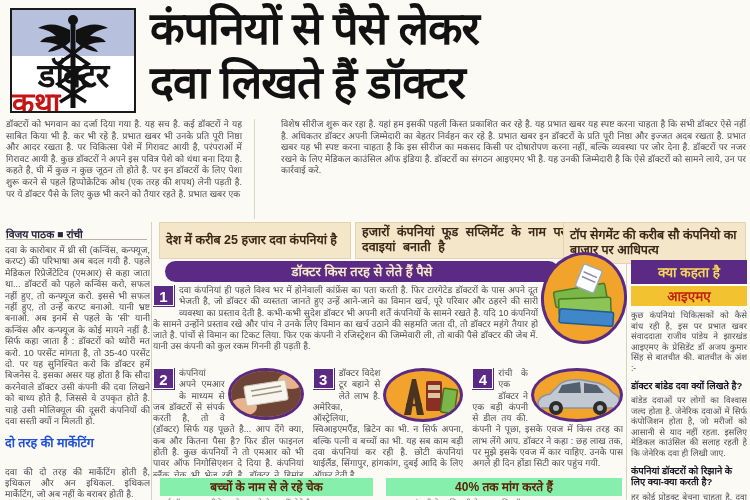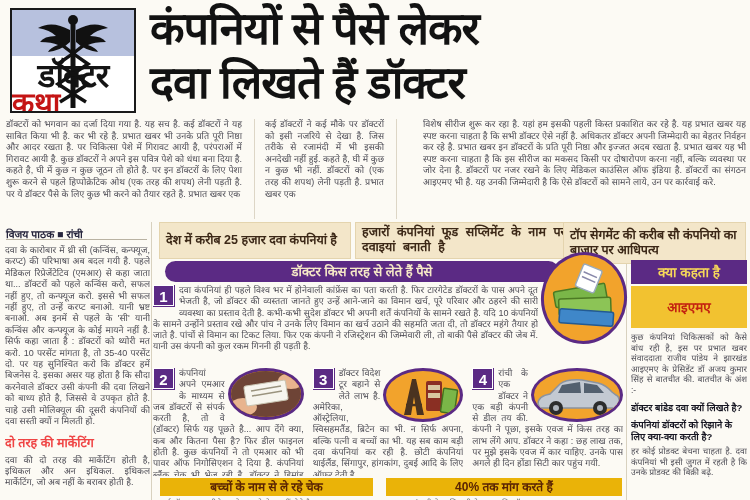--- a/index.html
+++ b/index.html
@@ -33,21 +33,21 @@
   .intro p { font-size:9px; line-height:11.6px; text-align:justify; color:#4d4c55; }
   .icol1 { width:236px; flex:none; }
   .icol2 { width:130px; flex:none; border-left:1px solid #ddd6c6; padding-left:10px; }
   .icol3 { flex:1; border-left:1px solid #ddd6c6; padding-left:26px; }
   
   .byline { position:absolute; left:6px; top:227px; width:144px;
             font-size:10.5px; font-weight:700; color:#26253d; }
   .byline-rule { position:absolute; left:6px; top:239px; width:141px; height:1px; background:#b9b2a2; }
   .sidebar { position:absolute; left:5px; top:245px; width:145px; height:255px; overflow:hidden; }
   .sidebar p { font-size:9px; line-height:11.4px; text-align:justify; color:#4d4c55; }
-  .sidebar h3 { font-size:12.5px; font-weight:800; color:#ef4444; margin:6px 0 4px 0; }
+  .sidebar h3 { font-size:12.5px; font-weight:800; color:#1d4ed8; margin:6px 0 16px 0; }
   .vdiv1 { position:absolute; left:151px; top:222px; width:1px; height:278px; background:#d8d1bf; }
   .vdiv2 { position:absolute; left:626px; top:258px; width:1px; height:242px; background:#d8d1bf; }
   
   .hibox { position:absolute; top:222px; height:37px; background:#f3e6c9;
            border:1px solid #e4d4ae; padding:3px 6px;
            font-size:12.5px; line-height:15px; font-weight:700; color:#3c2817;
            display:flex; align-items:center; }
   .hibox1 { left:159px; width:192px; }
   .hibox2 { left:355px; width:240px;font-family:Liberation Mono, monospace; }
   .hibox3 { left:563px; top:222px; height:42px; width:183px; }
@@ -67,33 +67,33 @@
   .item1 p, .itemcol p { font-size:9px; line-height:11.3px; text-align:justify; color:#4d4c55; }
   
   .row2 { position:absolute; left:153px; top:368px; width:470px; height:108px;
           display:flex; gap:9px; overflow:hidden; }
   .itemcol { flex:1; overflow:hidden; }
   .itemcol .oval { float:right; margin:0 0 2px 3px; }
   .ov2 { width:76px; height:52px; }
   .ov3 { width:80px; height:54px; }
   .ov4 { width:92px; height:54px; }
   
-  .obanner { position:absolute; top:478px; height:18px; background:#eab308;
+  .obanner { position:absolute; top:478px; height:18px; background:#86efac;
              text-align:center; font-size:12px; font-weight:800; color:#5a2403; line-height:18px; }
   .oban1 { left:160px; width:213px; }
   .oban2 { left:386px; width:236px; }
   .cutline { position:absolute; top:497px; font-size:8.5px; color:#6b6a72; white-space:nowrap; overflow:hidden; }
   .cut1 { left:160px; width:213px; }
   .cut2 { left:386px; width:236px; }
   
   .rcol { position:absolute; left:631px; top:260px; width:116px; height:240px; overflow:hidden; }
   .rhead { background:#5b2a84; color:#f6d759; font-size:13.5px; font-weight:800;
            text-align:center; padding:3px 0; }
   .rima  { background:#f2c230; color:#c42310; font-size:13.5px; font-weight:800;
-           text-align:center; padding:12px 0; margin-top:2px; }
+           text-align:center; padding:1px 0; margin-top:2px; }
   .rcol p { font-size:8.5px; line-height:10.6px; text-align:justify; color:#4d4c55; margin-top:4px; }
   .rcol h4 { font-size:9.5px; line-height:11.5px; font-weight:800; color:#161622; margin-top:6px; }
   svg { display:block; }
 </style>
 </head>
 <body>
 
 <div class="page">
 
   <div class="logo">
@@ -112,21 +112,20 @@
     <div class="logo-t2">कथा</div>
   </div>
 
   <div class="headline">
     <div>कंपनियों से पैसे लेकर</div>
     <div>दवा लिखते हैं डॉक्टर</div>
   </div>
 
   <div class="intro">
     <p class="icol1">डॉक्टरों को भगवान का दर्जा दिया गया है. यह सच है. कई डॉक्टरों ने यह साबित किया भी है. कर भी रहे है. प्रभात खबर भी उनके प्रति पूरी निष्ठा और आदर रखता है. पर चिकित्सा पेशे में गिरावट आयी है, परंपराओं में गिरावट आयी है. कुछ डॉक्टरों ने अपने इस पवित्र पेशे को धंधा बना दिया है. कहते है, घी में कुछ न कुछ जूठन तो होते है. पर इन डॉक्टरों के लिए पेशा शुरू करने से पहले हिप्पोक्रेटिक ओथ (एक तरह की शपथ) लेनी पड़ती है. पर ये डॉक्टर पैसे के लिए कुछ भी करने को तैयार रहते है. प्रभात खबर एक</p>
-    <p class="icol2">कई डॉक्टरों ने कई मौके पर डॉक्टरों को इसी नजरिये से देखा है. जिस तरीके से रजामंदी में भी इसकी अनदेखी नहीं हुई. कहते है, घी में कुछ न कुछ भी नहीं. डॉक्टरों को (एक तरह की शपथ) लेनी पड़ती है. प्रभात खबर एक</p>
     <p class="icol3">विशेष सीरीज शुरू कर रहा है. यहां हम इसकी पहली किस्त प्रकाशित कर रहे है. यह प्रभात खबर यह स्पष्ट करना चाहता है कि सभी डॉक्टर ऐसे नहीं है. अधिकतर डॉक्टर अपनी जिम्मेदारी का बेहतर निर्वहन कर रहे है. प्रभात खबर इन डॉक्टरों के प्रति पूरी निष्ठा और इज्जत अदब रखता है. प्रभात खबर यह भी स्पष्ट करना चाहता है कि इस सीरीज का मकसद किसी पर दोषारोपण करना नहीं, बल्कि व्यवस्था पर जोर देना है. डॉक्टरों पर नजर रखने के लिए मेडिकल काउंसिल ऑफ इंडिया है. डॉक्टरों का संगठन आइएमए भी है. यह उनकी जिम्मेदारी है कि ऐसे डॉक्टरों को सामने लाये, उन पर कार्रवाई करे.</p>
   </div>
 
   <div class="byline">विजय पाठक ■ रांची</div>
   <div class="byline-rule"></div>
   <div class="sidebar">
     <p>दवा के कारोबार में थ्री सी (कन्विंस, कन्फ्यूज, करप्ट) की परिभाषा अब बदल गयी है. पहले मेडिकल रिप्रेजेंटेटिव (एमआर) से कहा जाता था... डॉक्टरों को पहले कन्विंस करो, सफल नहीं हुए, तो कन्फ्यूज करो. इससे भी सफल नहीं हुए, तो उन्हें करप्ट बनाओ. यानी भ्रष्ट बनाओ. अब इनमें से पहले के 'सी' यानी कन्विंस और कन्फ्यूज के कोई मायने नहीं है. सिर्फ कहा जाता है : डॉक्टरों को थ्योरी मत करो. 10 परसेंट मांगता है, तो 35-40 परसेंट दो. पर यह सुनिश्चित करो कि डॉक्टर हमें बिजनेस दे. इसका असर यह होता है कि सौदा करनेवाले डॉक्टर उसी कंपनी की दवा लिखने को बाध्य होते है, जिससे वे उपकृत होते है. चाहे उसी मोलिक्यूल की दूसरी कंपनियों की दवा सस्ती क्यों न मिलती हो.</p>
     <h3>दो तरह की मार्केटिंग</h3>
     <p>दवा की दो तरह की मार्केटिंग होती है, इथिकल और अन इथिकल. इथिकल मार्केटिंग, जो अब नहीं के बराबर होती है.</p>
   </div>
@@ -176,21 +175,21 @@
           <path d="M18 44 L26 8 L30 8 L38 44 L31 44 L28 26 L25 44 Z" fill="#4a3320"></path>
           <line x1="20" y1="34" x2="36" y2="34" stroke="#4a3320" stroke-width="2.5"></line>
           <line x1="23" y1="22" x2="33" y2="22" stroke="#4a3320" stroke-width="2"></line>
           <rect x="40" y="10" width="16" height="30" rx="2" fill="#8a2f23"></rect>
           <rect x="42" y="14" width="12" height="5" fill="#d8c7a0"></rect>
           <rect x="42" y="22" width="12" height="5" fill="#d8c7a0"></rect>
           <rect x="56" y="18" width="14" height="24" rx="1" fill="#7ab648" stroke="#44701f" stroke-width="1.5" transform="rotate(8 63 30)"></rect>
         </svg>
       </div>
       <span class="numbox">3</span>
-      <p>डॉक्टर विदेश टूर बहाने से लेते लाभ है. अमेरिका, ऑस्ट्रेलिया, स्विसहमतैंड, ब्रिटेन का भी. न सिर्फ अपना, बल्कि पत्नी व बच्चों का भी. यह सब काम बड़ी दवा कंपनियां कर रही है. छोटी कंपनियां थाईलैंड, सिंगापुर, हांगकांग, दुबई आदि के लिए ऑफर देती है.</p>
+      <p>डॉक्टर विदेश टूर बहाने से लेते लाभ है. अमेरिका, ऑस्ट्रेलिया, स्विआइएमएैंड, ब्रिटेन का भी. न सिर्फ अपना, बल्कि पत्नी व बच्चों का भी. यह सब काम बड़ी दवा कंपनियां कर रही है. छोटी कंपनियां थाईलैंड, सिंगापुर, हांगकांग, दुबई आदि के लिए ऑफर देती है.</p>
     </div>
     <div class="itemcol">
       <div class="oval ov4">
         <svg width="86" height="46" viewBox="0 0 86 46">
           <path d="M4 32 Q4 24 16 22 L26 12 Q32 7 48 8 L64 11 Q72 13 78 20 L82 23 Q86 25 85 31 L83 36 L6 36 Z" fill="#c3c9d2" stroke="#8a93a0" stroke-width="1.5"></path>
           <path d="M28 13 L46 10 L47 21 L24 21 Z" fill="#53606f"></path>
           <path d="M50 11 L63 13 L70 21 L50 21 Z" fill="#53606f"></path>
           <circle cx="22" cy="36" r="7" fill="#2c2c2c"></circle>
             <circle cx="22" cy="36" r="3" fill="#aeb4bc"></circle>
           <circle cx="66" cy="36" r="7" fill="#2c2c2c"></circle>
@@ -205,17 +204,18 @@
   <div class="obanner oban1">बच्चों के नाम से ले रहे चेक</div>
   <div class="obanner oban2">40% तक मांग करते हैं</div>
   <div class="cutline cut1">कई डॉक्टर अब सीधे अपने नाम से चेक नहीं लेते है...</div>
   <div class="cutline cut2">एक दवा कंपनी के अधिकारी ने बताया कि डॉक्टर...</div>
 
   <div class="rcol">
     <div class="rhead">क्या कहता है</div>
     <div class="rima">आइएमए</div>
     <p>कुछ कंपनियां चिकित्सकों को कैसे बांध रही है, इस पर प्रभात खबर संवाददाता राजीव पांडेय ने झारखंड आइएमए के प्रेसिडेंट डॉ अजय कुमार सिंह से बातचीत की. बातचीत के अंश :-</p>
     <h4>डॉक्टर बांडेड दवा क्यों लिखते है?</h4>
+    <p>बांडेड दवाओं पर लोगों का विश्वास जल्द होता है. जेनेरिक दवाओं में सिर्फ कंपोजिशन होता है, जो मरीजों को आसानी से याद नहीं रहता. इसलिए मेडिकल काउंसिल की सलाह रहती है कि जेनेरिक दवा ही लिखी जाए.</p>
     <h4>कंपनियां डॉक्टरों को रिझाने के लिए क्या-क्या करती है?</h4>
     <p>हर कोई प्रोडक्ट बेचना चाहता है. दवा कंपनियां भी इसी जुगत में रहती है कि उनके प्रोडक्ट की बिक्री बढ़े.</p>
   </div>
 
 </div>
 
 </body></html>

